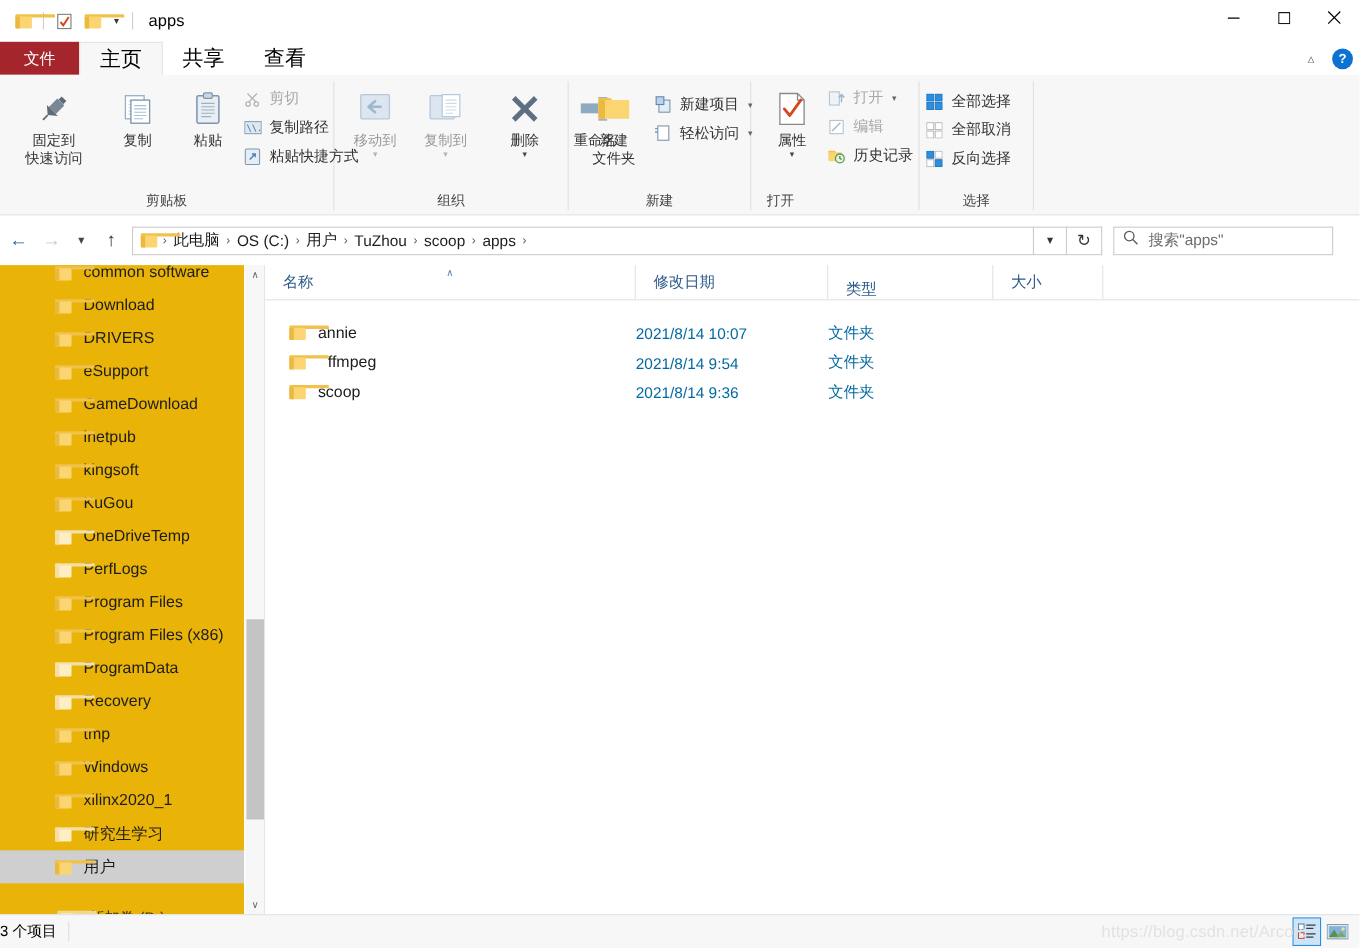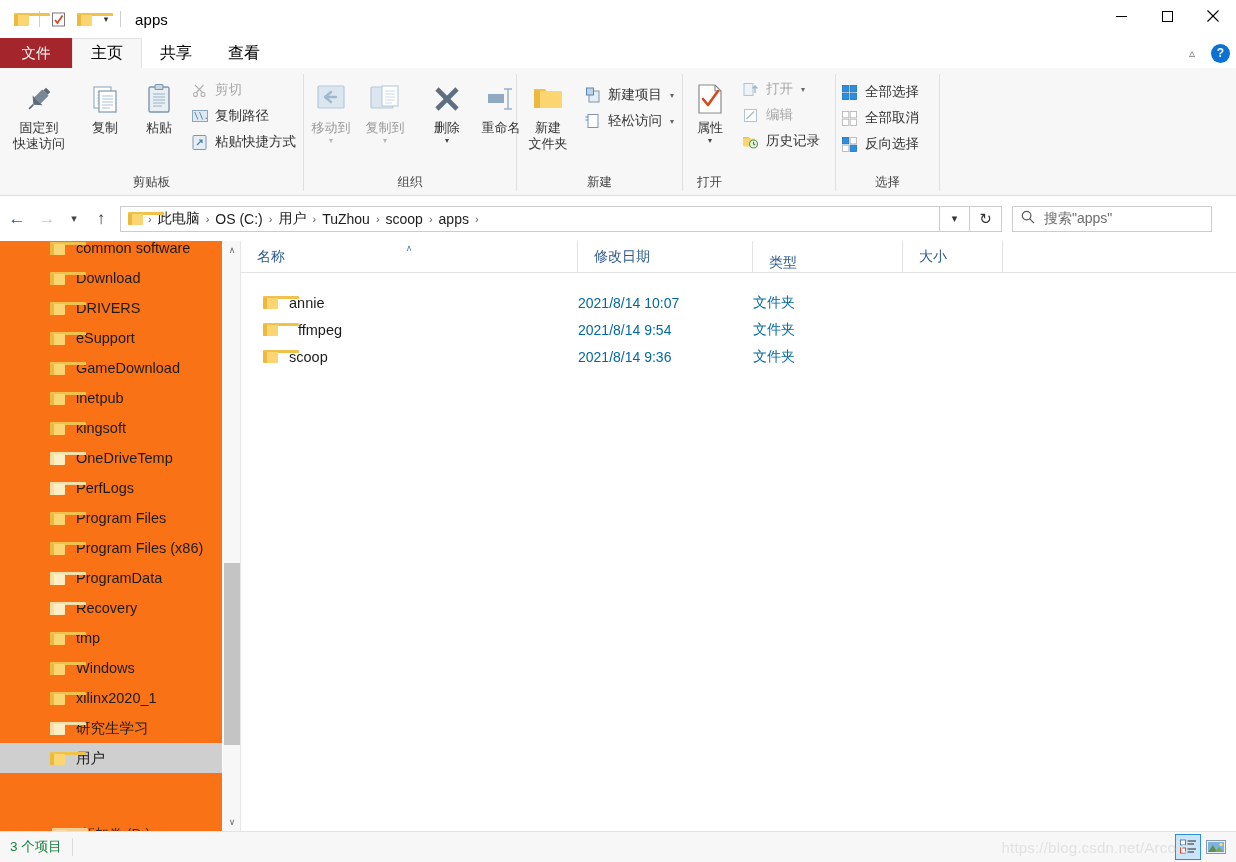--- a/index.html
+++ b/index.html
@@ -51,21 +51,21 @@
   .folder.pale .tab { background:#f3dfa8; }
 
   
   .tabstrip {
     position:absolute; left:0; top:38px; width:1236px; height:30px;
     background:#ffffff; display:flex; align-items:stretch;
     border-bottom:1px solid #ffffff;
   }
   .tab {
     display:flex; align-items:center; justify-content:center;
-    font-size:16px; color:#000; padding:0 18px; height:30px; cursor:default;
+    font-size:19px; color:#000; padding:0 18px; height:30px; cursor:default;
   }
   .tab.file { background:#a4262c; color:#fff; min-width:72px; font-size:14.5px; }
   .tab.active { background:#f7f7f7; border:1px solid #e3e3e3; border-bottom:none; }
   .ribbon-help {
     position:absolute; right:6px; top:40px; height:26px; display:flex; align-items:center; gap:10px;
   }
   .chev-up { font-size:12px; color:#777; padding:0 6px; }
   .help-circle {
     width:19px;height:19px;border-radius:50%;background:#0b72d4;color:#fff;
     font-size:12px;display:flex;align-items:center;justify-content:center;font-weight:bold;
@@ -80,21 +80,21 @@
   .rgroup { display:flex; flex-direction:column; position:relative; }
   .rgroup .gcontent { flex:1; display:flex; align-items:flex-start; padding-top:6px; }
   .rgroup .glabel {
     height:26px; font-size:12.5px; color:#444; display:flex;
     align-items:center; justify-content:center;
   }
   .gsep { width:1px; background:#e0e0e0; margin:6px 0 4px 0; }
 
   .bigbtn {
     display:flex; flex-direction:column; align-items:center; justify-content:flex-end;
-    padding:4px 6px 0 6px; min-width:54px; cursor:default;
+    padding:4px 6px 0 6px; min-width:54px; cursor:default;margin-left:10px;
   }
   .bigbtn .ic { height:42px; display:flex; align-items:center; justify-content:center; }
   .bigbtn .lb {
     font-size:13px; color:#333; text-align:center; line-height:16px; white-space:nowrap;
   }
   .bigbtn .lb.dim { color:#9a9a9a; }
   .dropcaret { font-size:8px; color:#444; line-height:7px; margin-top:1px; }
   .dropcaret.dim { color:#b5b5b5; }
 
   .smallcol { display:flex; flex-direction:column; justify-content:flex-start; padding-top:3px; }
@@ -135,21 +135,21 @@
   }
   .searchbox {
     margin-left:10px; margin-right:10px; width:200px; height:26px; border:1px solid #cccccc;
     background:#fff; display:flex; align-items:center; padding-left:8px; gap:9px;
   }
   .searchbox .ph { font-size:14px; color:#6d6d6d; }
 
   
   .sidebar {
     position:absolute; left:0; top:241px; width:222px; height:590px;
-    background:#f97316; overflow:hidden;
+    background:#eab308; overflow:hidden;
   }
   .tree { position:absolute; left:0; top:0; width:222px; }
   .titem {
     height:30px; display:flex; align-items:center; padding-left:50px; gap:11px;
     font-size:14.5px; color:#1c1c1c; white-space:nowrap; cursor:default;
   }
   .titem.selected { background:#cfcfcf; }
 
   .sbar {
     position:absolute; left:222px; top:241px; width:18px; height:590px; background:#f7f7f7;
@@ -186,21 +186,21 @@
     height:27px; display:flex; align-items:center; font-size:14.5px; color:#1c1c1c; cursor:default;
   }
   .fname { display:flex; align-items:center; gap:11px; padding-left:22px; }
   .fcell { font-size:14px; color:#0369a1; }
 
   
   .statusbar {
     position:absolute; left:0; top:831px; width:1236px; height:31px;
     background:#f7f7f7; border-top:1px solid #e3e3e3; display:flex; align-items:center;
   }
-  .status-text { font-size:13.5px; color:#15803d; padding-left:10px; }
+  .status-text { font-size:13.5px; color:#000000; }
   .status-sep { width:1px; height:18px; background:#dcdcdc; margin-left:10px; }
   .viewbtns { position:absolute; right:8px; top:3px; display:flex; gap:4px; }
   .vbtn { width:24px; height:24px; display:flex; align-items:center; justify-content:center; }
   .vbtn.sel { background:#cce4f7; outline:1px solid #2a8fe0; }
 
   .watermark {
     position:absolute; right:48px; bottom:6px; font-size:15px; color:#e2e2e2;
     letter-spacing:.2px; white-space:nowrap; pointer-events:none;
   }
   .leak {
@@ -640,20 +640,27 @@
         <span>inetpub</span>
       </div>
       <div class="titem">
         <span class="folder">
             <span class="tab"></span>
             <span class="body"></span>
           </span>
         <span>kingsoft</span>
       </div>
       <div class="titem">
+        <span class="folder">
+            <span class="tab"></span>
+            <span class="body"></span>
+          </span>
+        <span>KuGou</span>
+      </div>
+      <div class="titem">
         <span class="folder pale">
             <span class="tab"></span>
             <span class="body"></span>
           </span>
         <span>OneDriveTemp</span>
       </div>
       <div class="titem">
         <span class="folder pale">
             <span class="tab"></span>
             <span class="body"></span>

